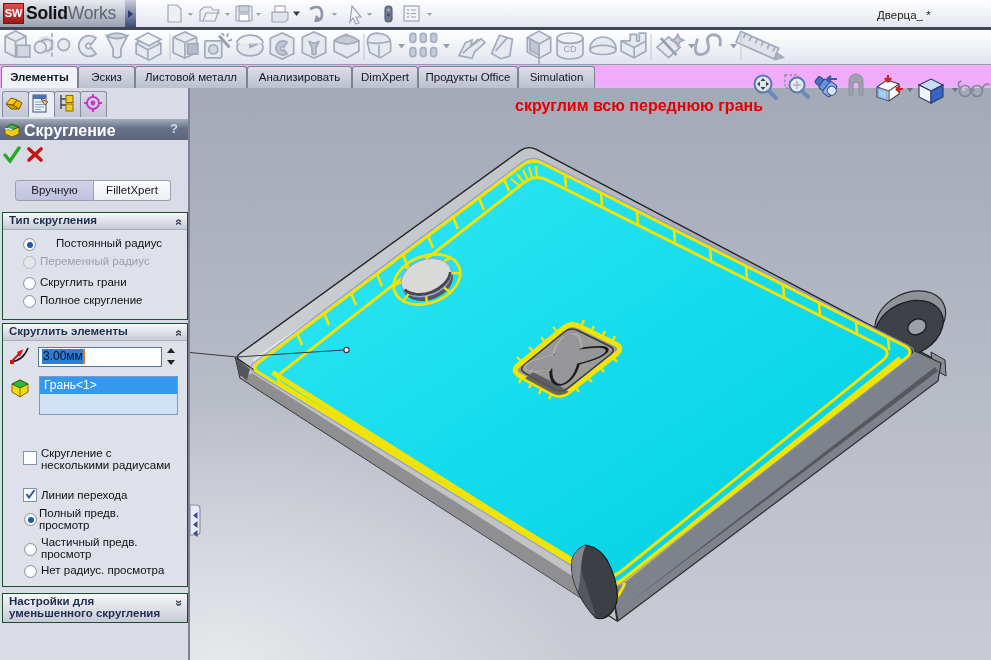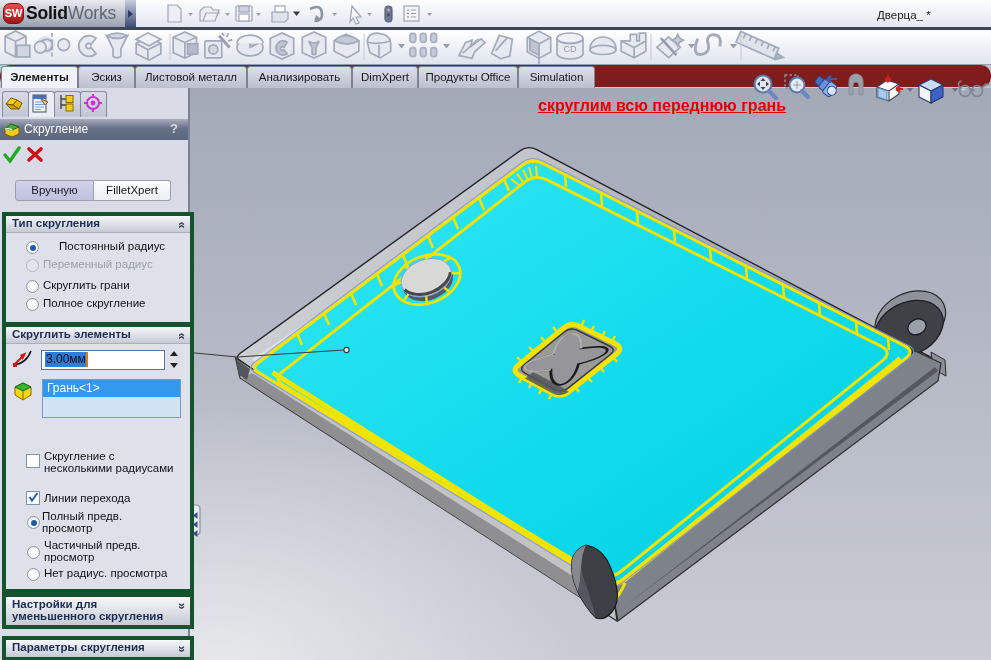--- a/index.html
+++ b/index.html
@@ -4,67 +4,67 @@
 <style>
   html,body{margin:0;padding:0;}
   #app{position:relative;width:991px;height:660px;overflow:hidden;
        font-family:"Liberation Sans",sans-serif;background:#c0c3cc;}
   .abs{position:absolute;}
   
   #titlebar{left:0;top:0;width:991px;height:27px;
     background:linear-gradient(#fdfdfe,#e3e7f0);}
   #logoarea{left:0;top:0;width:125px;height:27px;
     background:linear-gradient(#e9ebf0,#9aa0b0);}
-  #swicon{left:3px;top:3px;width:19px;height:19px;border-radius:7px;
+  #swicon{left:3px;top:3px;width:19px;height:19px;border-radius:0;
     background:linear-gradient(#e05050,#a01818);border:1px solid #801010;
     color:#fff;font-weight:bold;font-size:11px;text-align:center;line-height:19px;}
   #swtext{left:26px;top:3px;font-size:17.5px;font-weight:bold;color:#111;letter-spacing:-0.2px;}
   #swtext span{color:#5f6470;font-weight:normal;}
   #menubtn{left:125px;top:0;width:11px;height:27px;background:linear-gradient(#c8cede,#3e4a76);}
   #menubtn:after{content:"";position:absolute;left:3px;top:10px;border-left:5px solid #2a3a6a;
     border-top:4px solid transparent;border-bottom:4px solid transparent;}
   #navyline{left:0;top:27px;width:991px;height:3px;background:#3d4557;}
   #doctitle{left:877px;top:9px;font-size:11.5px;color:#222;}
   
   #toolbar2{left:0;top:30px;width:991px;height:34px;
     background:linear-gradient(#ffffff,#e0e4ed);border-bottom:1px solid #979caa;}
   
-  #tabrow{left:0;top:65px;width:991px;height:23px;background:#7f1d1d;border-bottom:1px solid #c9cdd8;box-sizing:border-box;border-radius:10px;}
+  #tabrow{left:0;top:65px;width:991px;height:23px;background:#f0abfc;border-bottom:1px solid #c9cdd8;box-sizing:border-box;}
   .tab{position:absolute;top:1px;height:21px;border:1px solid #7d8294;border-bottom:none;
     border-radius:3px 3px 0 0;background:linear-gradient(#dcdfe8,#bcc0cd);
     font-size:11.5px;color:#16161e;text-align:center;line-height:21px;}
   .tab.active{background:#f1f2f7;font-weight:bold;height:22px;}
   
   #panel{left:0;top:88px;width:188px;height:572px;background:#d9dce6;border-right:2px solid #7c8193;}
   .ptab{position:absolute;top:3px;width:25px;height:25px;border:1px solid #868ba0;border-bottom:none;
     border-radius:3px 3px 0 0;background:linear-gradient(#d8dbe5,#c2c6d3);}
   .ptab.active{background:#eceef5;}
   #pmheader{left:0px;top:31px;width:188px;height:21px;
     background:linear-gradient(#a6adbc,#667087 45%,#5c667e);}
-  #pmheader .t{position:absolute;left:24px;top:3px;color:#fff;font-weight:normal;font-size:12px;}
+  #pmheader .t{position:absolute;left:24px;top:3px;color:#fff;font-weight:bold;font-size:16px;}
   #pmheader .q{position:absolute;left:170px;top:2px;color:#d6d9e2;font-weight:bold;font-size:13px;}
-  .grp{position:absolute;left:2px;width:184px;border:4px solid #14532d;background:#dee1ea;}
+  .grp{position:absolute;left:2px;width:184px;border:1px solid #14532d;background:#dee1ea;}
   .grphead{height:17px;background:linear-gradient(#f7f8fa,#c6cad5);
     border-bottom:1px solid #aab0bd;color:#1c2d52;font-weight:bold;font-size:11.5px;
     padding:1px 0 0 6px;box-sizing:border-box;}
   .chev{position:absolute;right:4px;top:2px;font-size:12px;color:#3a4258;transform:rotate(90deg);font-weight:bold;}
   .radio{position:absolute;width:11px;height:11px;border-radius:50%;
     background:radial-gradient(#fff 40%,#dfe3e8);border:1px solid #8f959f;}
   .radio.sel:after{content:"";position:absolute;left:2.5px;top:2.5px;width:6px;height:6px;
     border-radius:50%;background:#1e5aa8;}
   .radio.dis{background:#e4e6ea;border-color:#b4b8c0;}
   .cbx{position:absolute;width:12px;height:12px;background:#fdfdfd;border:1px solid #7e96ad;}
   .lbl{position:absolute;font-size:11.5px;color:#101014;}
   .lbl.dis{color:#9aa0ac;}
   
   #viewport{left:190px;top:88px;width:801px;height:572px;
     background:linear-gradient(#a4a9b8,#c9ccd4);}
   #vpshine{left:190px;top:388px;width:400px;height:272px;
     background:radial-gradient(ellipse at 8% 100%, rgba(255,255,255,.55), rgba(255,255,255,0) 68%);}
-  #redtext{left:538px;top:97px;font-size:16px;font-weight:bold;color:#e60000;text-decoration:underline;}
+  #redtext{left:515px;top:97px;font-size:16px;font-weight:bold;color:#e60000;}
   #treeitem{left:192px;top:91px;font-size:11.5px;color:#111;}
 </style>
 </head>
 <body>
 <div id="app">
 
   <div id="titlebar" class="abs"></div>
   <div id="logoarea" class="abs"></div>
   <div id="swicon" class="abs">SW</div>
   <div id="swtext" class="abs">Solid<span>Works</span></div>
@@ -459,17 +459,14 @@
       <div class="lbl" style="left:36px;top:183px;">Полный предв.<br>просмотр</div>
       <div class="radio" style="left:21px;top:219px;"></div>
       <div class="lbl" style="left:38px;top:212px;">Частичный предв.<br>просмотр</div>
       <div class="radio" style="left:21px;top:241px;"></div>
       <div class="lbl" style="left:38px;top:240px;">Нет радиус. просмотра</div>
     </div>
 
     <div class="grp" style="top:505px;height:28px;">
       <div class="grphead" style="height:28px;border-bottom:none;">Настройки для<br>уменьшенного скругления<span class="chev">»</span></div>
     </div>
-    <div class="grp" style="top:548px;height:17px;">
-      <div class="grphead" style="border-bottom:none;">Параметры скругления<span class="chev">»</span></div>
-    </div>
   </div>
 </div>
 
 </body></html>

